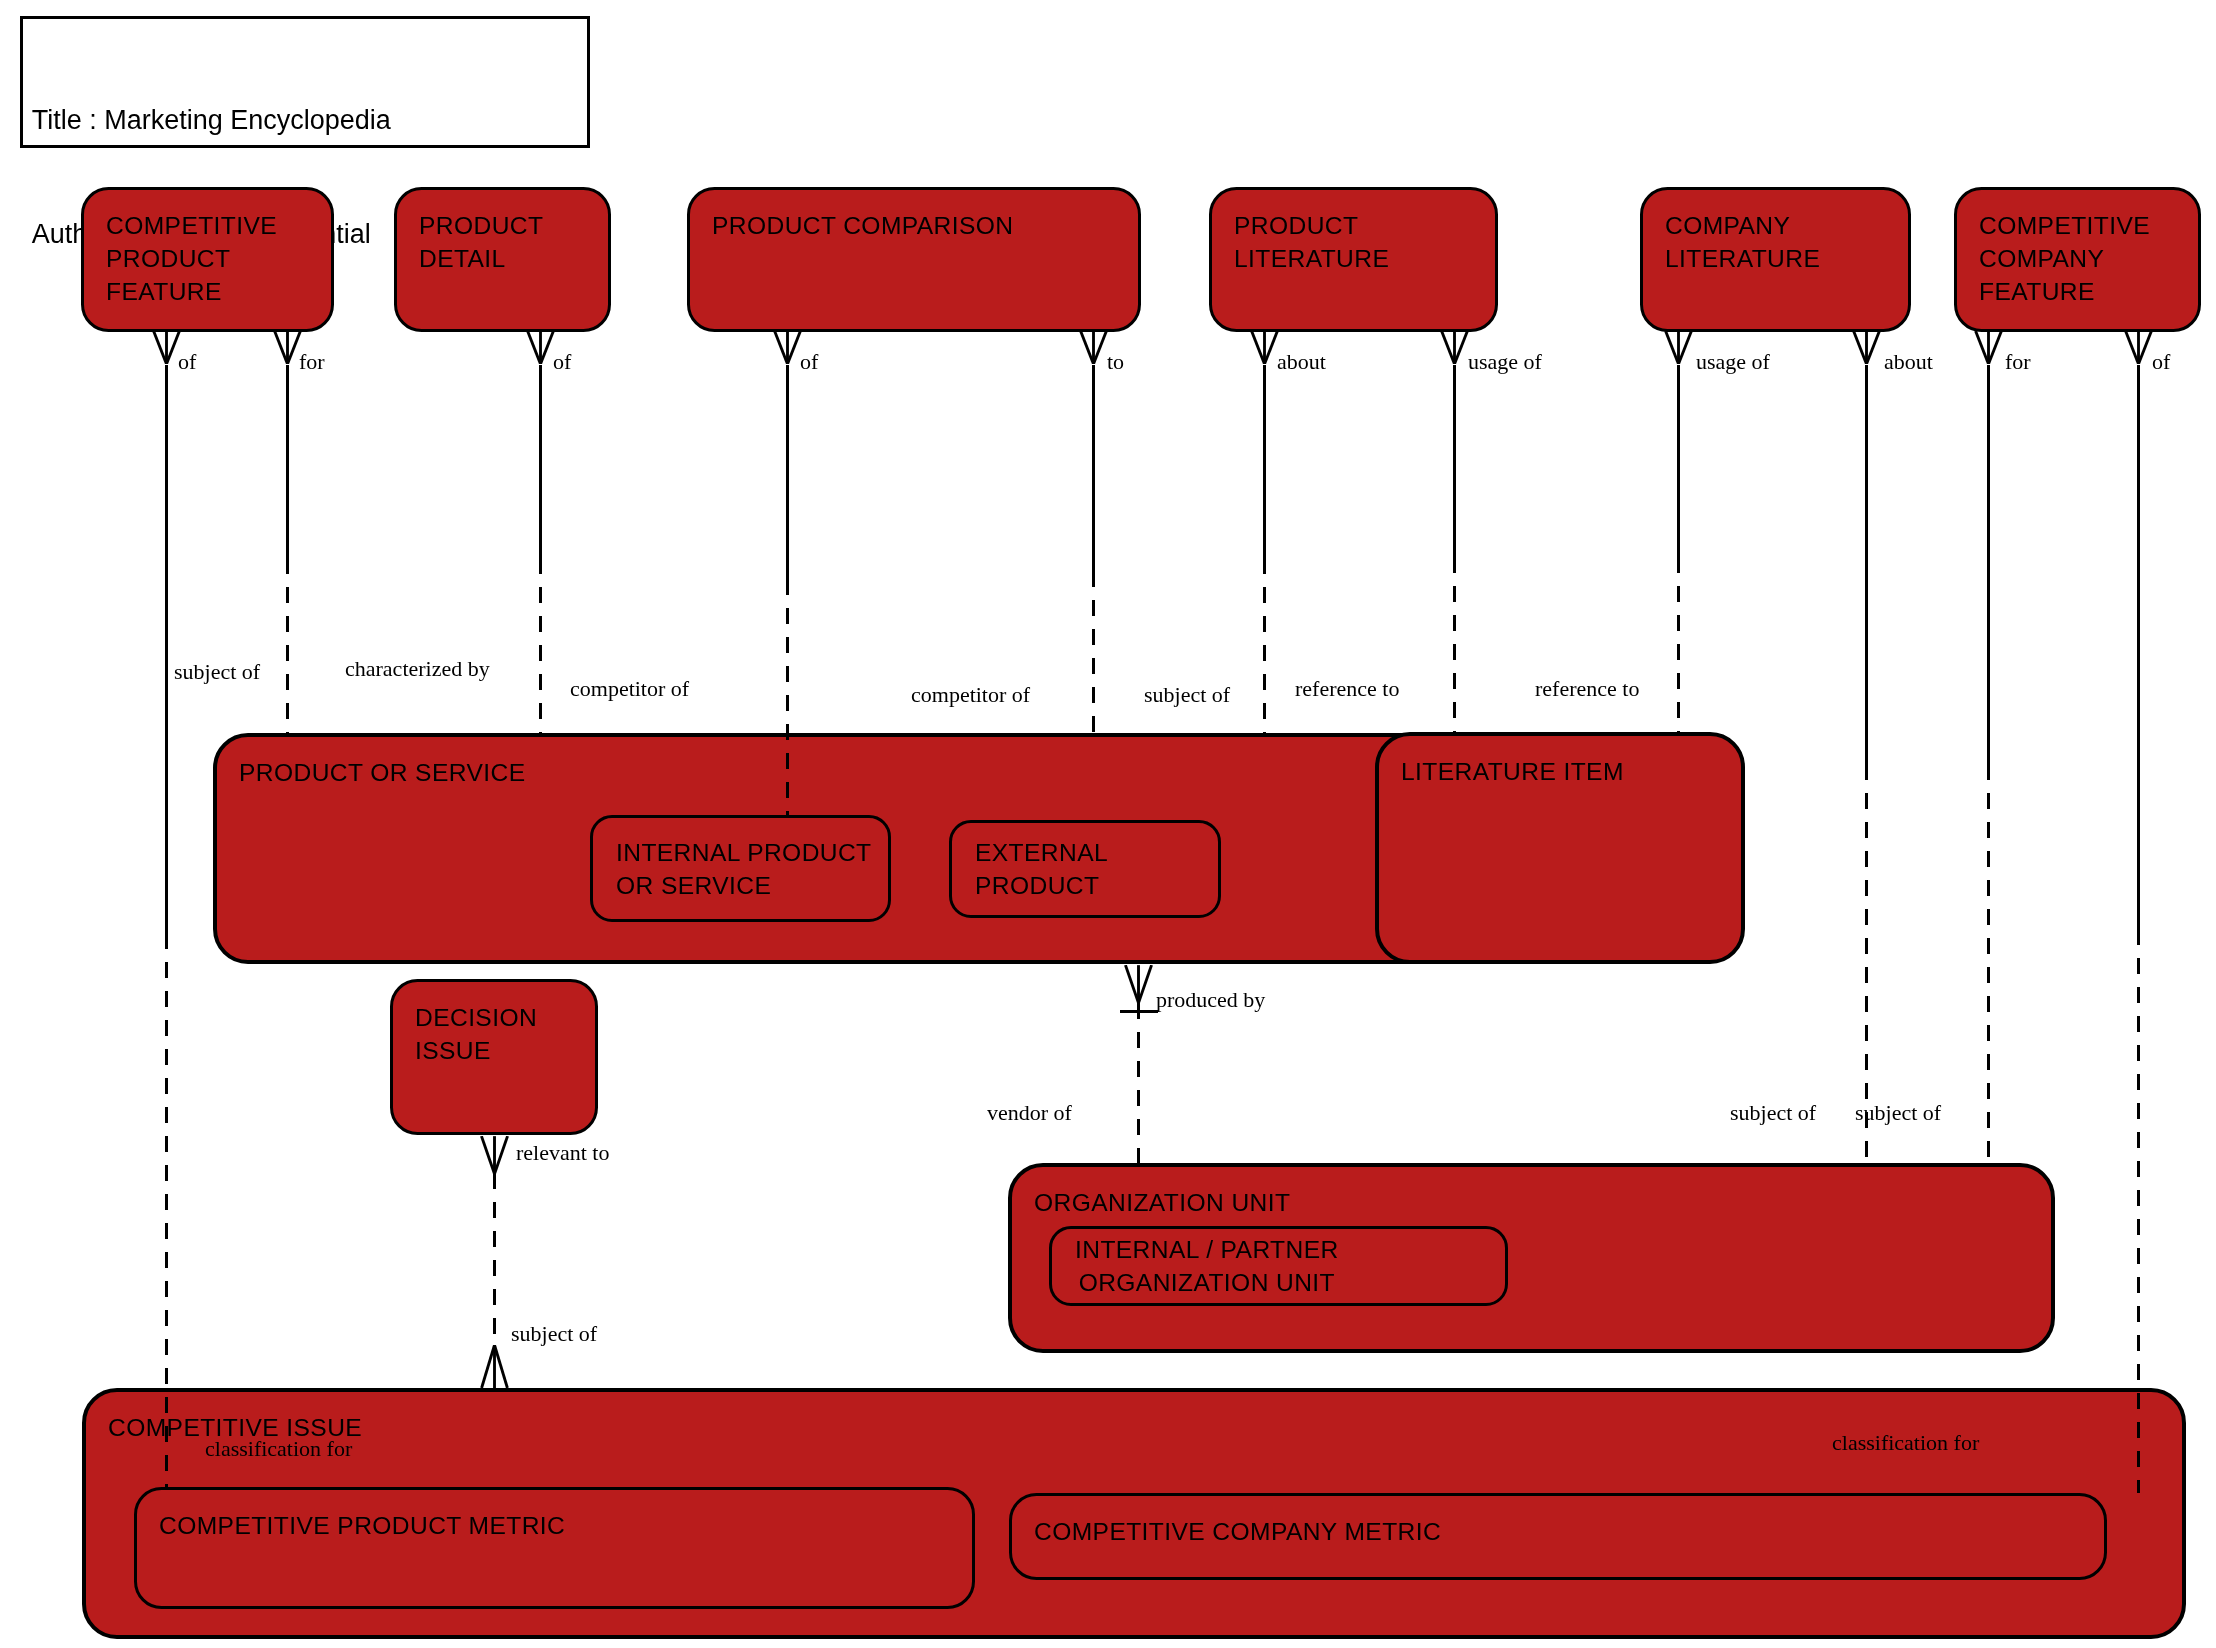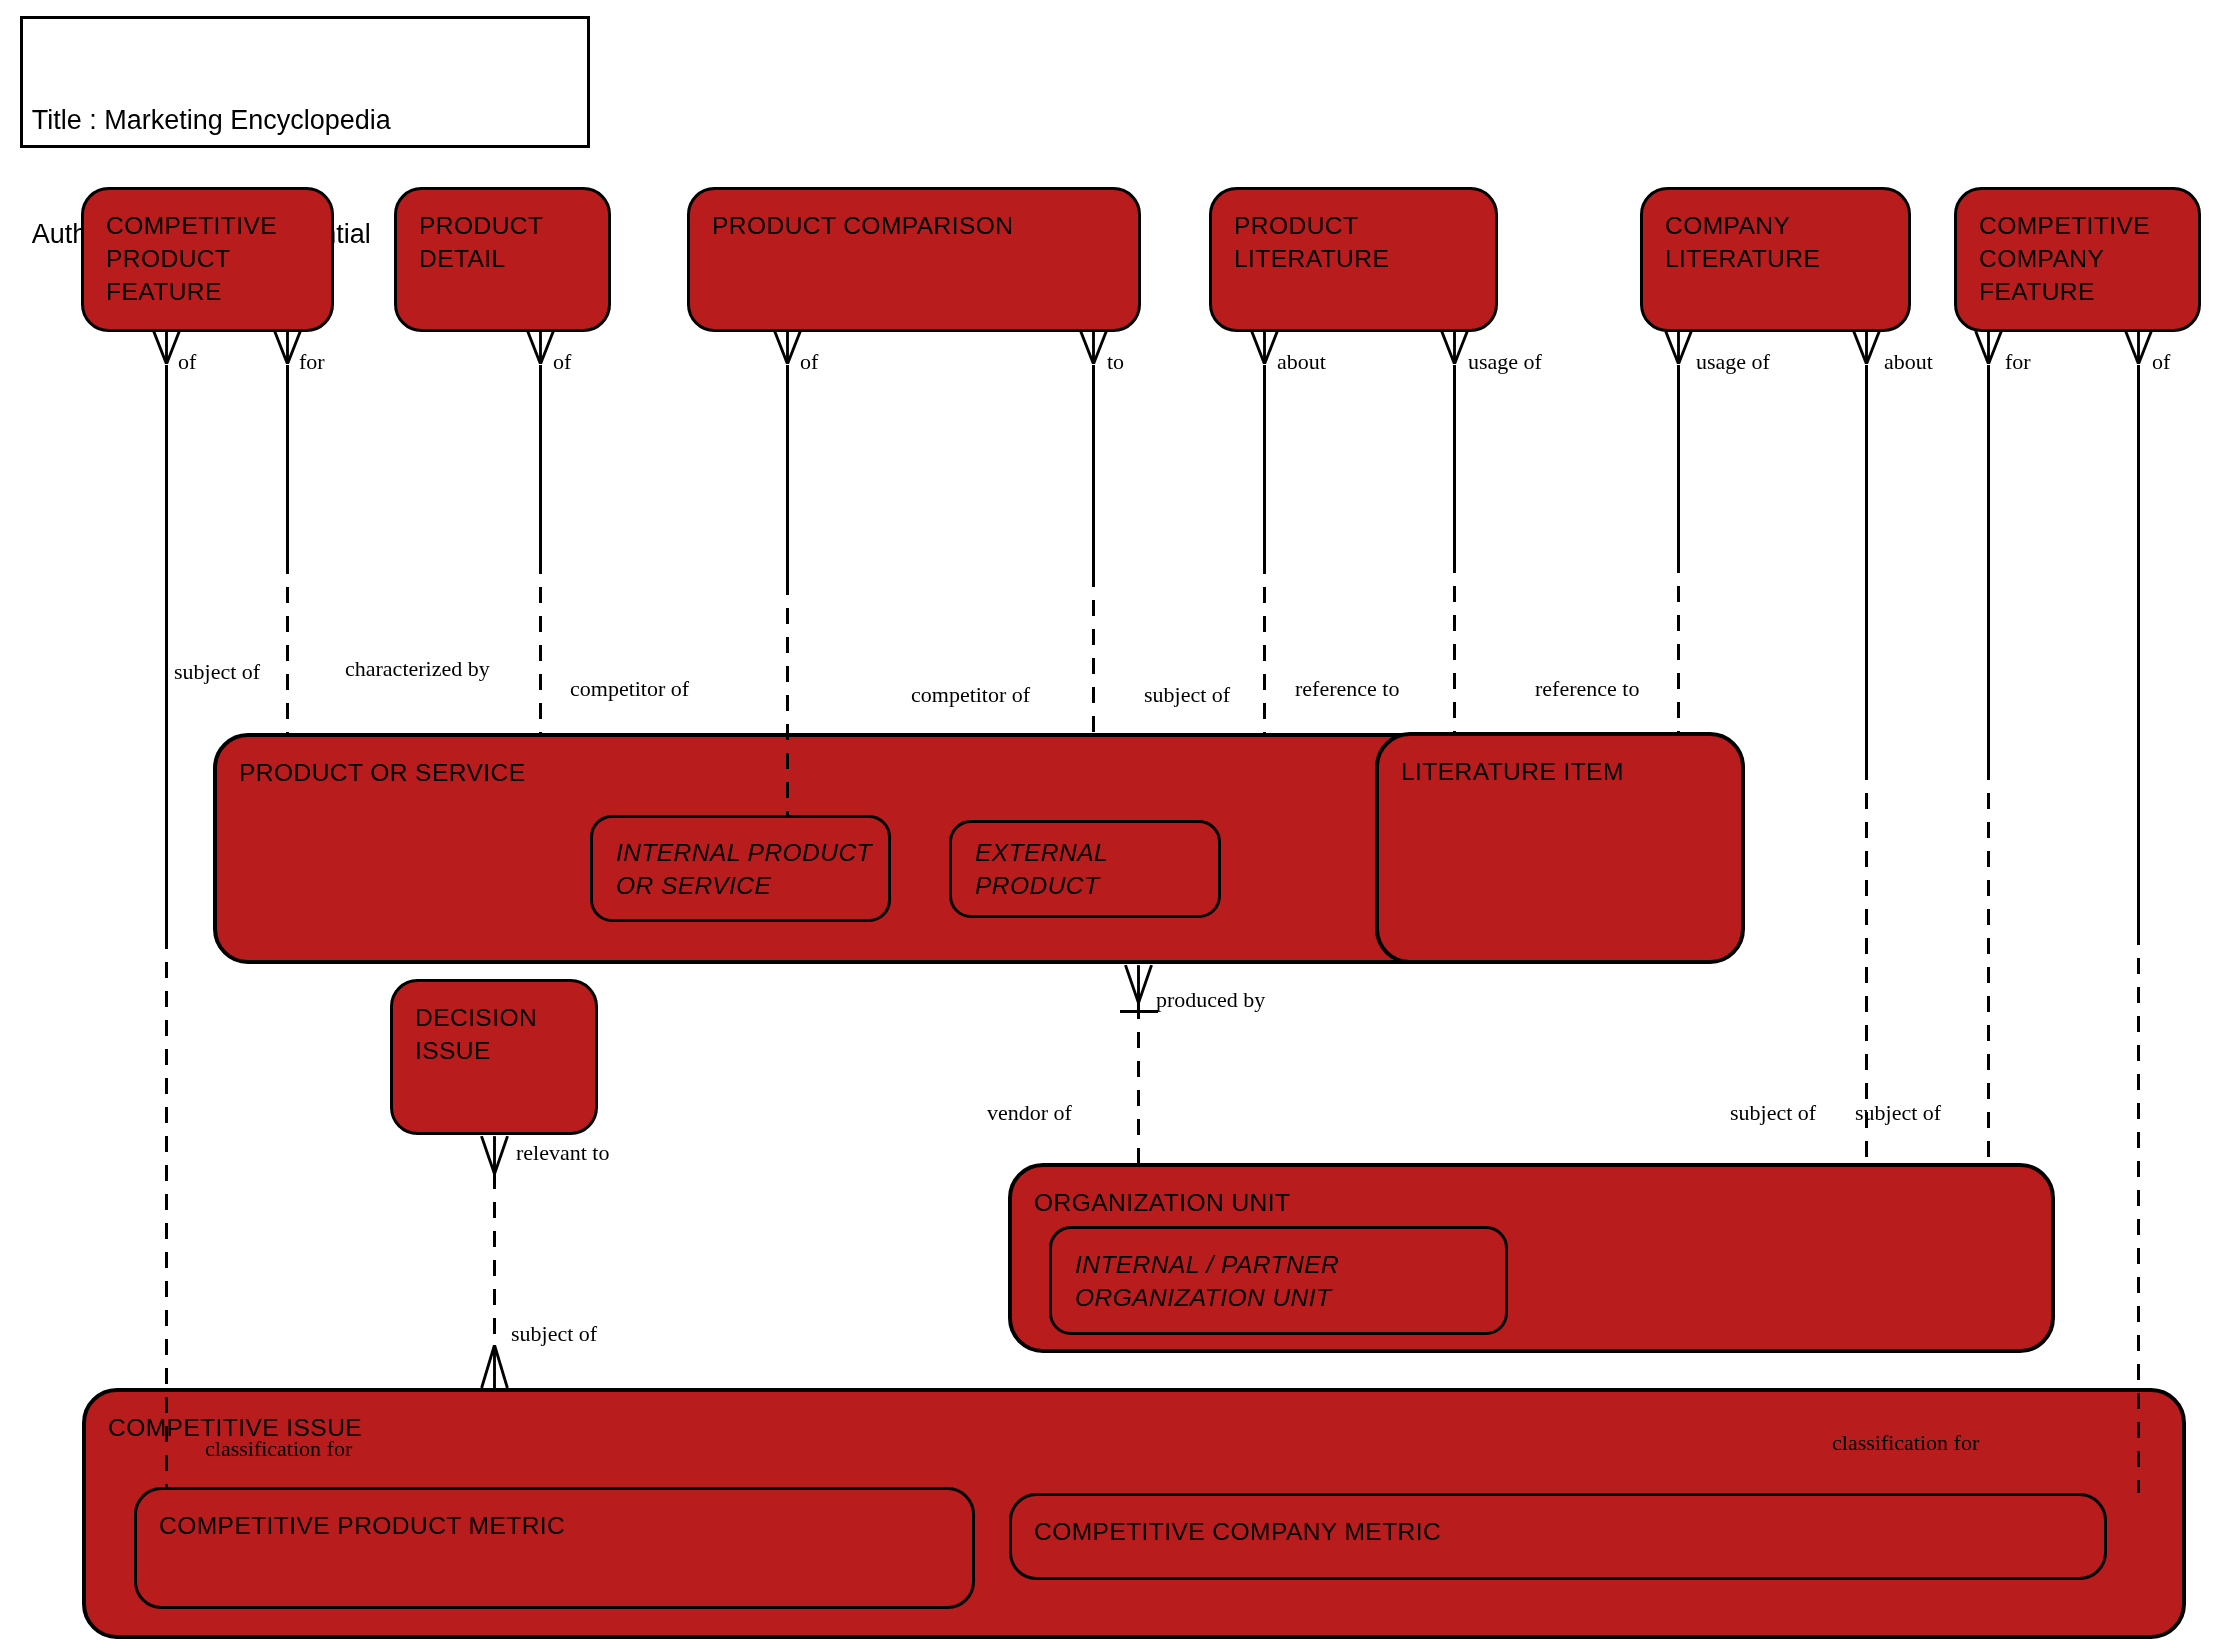--- a/index.html
+++ b/index.html
@@ -37,21 +37,21 @@
   .entity.big { border-radius: 35px; border-width: 4.3px; }
   .entity.sub { border-radius: 22px; display: flex; align-items: center; }
   .entity-label {
     display: block;
     padding: 19px 13px 0 22px;
     font-size: 24.6px;
     line-height: 33px;
     white-space: pre-line;
     letter-spacing: 0.4px;
   }
-  .entity.sub .entity-label { padding: 0 13px 0 23px; font-style: italic; }
+  .entity.sub .entity-label { padding: 0 13px 0 23px; }
   .vline { position: absolute; width: 2.9px; }
   .vline.solid { background: #000; }
   .vline.dash  {
     background: repeating-linear-gradient(to bottom, #000 0 16px, rgba(0,0,0,0) 16px 29px);
   }
   .rel-label {
     position: absolute;
     font-size: 22px;
     line-height: 24.6px;
     white-space: pre;
@@ -113,21 +113,21 @@
   </div>
 
   <div class="entity" style="left:390px;top:979px;width:208px;height:156px;">
     <span class="entity-label">DECISION
 ISSUE</span>
   </div>
 
   <div class="entity big" style="left:1008px;top:1163px;width:1047px;height:190px;">
     <span class="entity-label">ORGANIZATION UNIT</span>
   </div>
-  <div class="entity sub" style="left:1049px;top:1226px;width:459px;height:109px;">
+  <div class="entity sub" style="left:1049px;top:1226px;width:459px;height:80px;text-align:center;">
     <span class="entity-label">INTERNAL / PARTNER
 ORGANIZATION UNIT</span>
   </div>
 
   <div class="entity big" style="left:82px;top:1388px;width:2104px;height:251px;">
     <span class="entity-label">COMPETITIVE ISSUE</span>
   </div>
   <div class="entity" style="left:134px;top:1487px;width:841px;height:122px;">
     <span class="entity-label">COMPETITIVE PRODUCT METRIC</span>
   </div>

